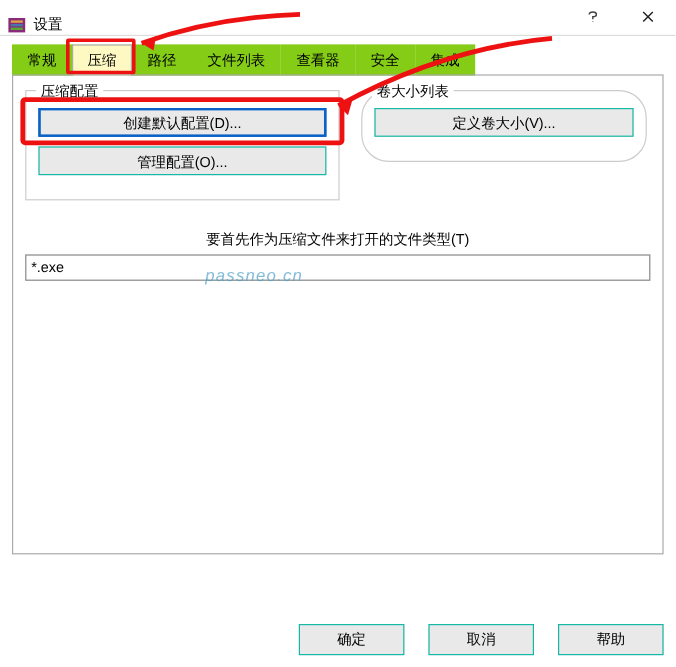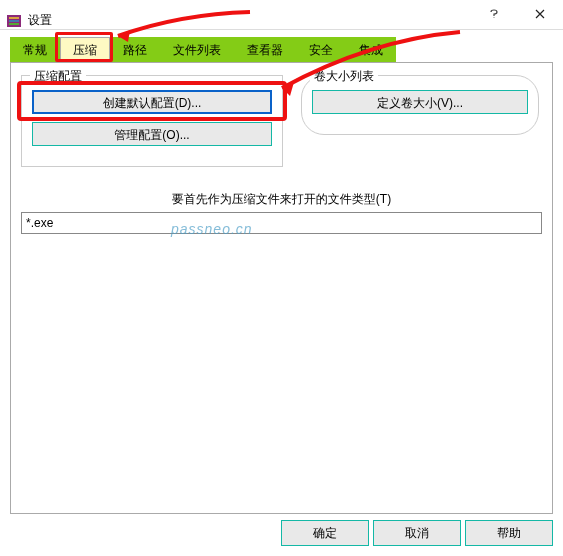--- a/index.html
+++ b/index.html
@@ -6,29 +6,29 @@
   body { margin: 0; background: #fff; width: 563px; height: 556px; position: relative; }
   .titlebar { height: 30px; display: flex; align-items: flex-end; padding: 0 0 0 6px; border-bottom: 1px solid #ddd; }
   .app-icon { width: 16px; height: 16px; margin-right: 6px; }
   .title { flex: 1; }
   .tbtn { width: 46px; height: 30px; display: flex; align-items: center; justify-content: center; color: #444; }
   .tbtn svg { width: 10px; height: 10px; }
   .tabs { display: flex; align-items: flex-end; padding: 6px 10px 0 10px; }
   .tab { padding: 4px 12px; border: 1px solid transparent; border-bottom: none; position: relative; top: 1px; background: #84cc16; }
   .tab.selected { border-color: #aaa; background: #fef9c3; }
   .tab-highlight { position: absolute; border: 3px solid #e11; border-radius: 2px; pointer-events: none; }
-  .tab-area { border: 1px solid #aaa; margin: 0 10px; height: 452px; position: relative; padding: 22px; }
+  .tab-area { border: 1px solid #aaa; margin: 0 10px; height: 400px; position: relative; padding: 22px; }
   .groupbox { position: absolute; border: 1px solid #ccc; }
   .groupbox .legend { position: absolute; top: -8px; left: 8px; background: #fff; padding: 0 4px; }
   .btn { display: block; width: 100%; height: 24px; border: 1px solid #14b8a6; background: #e9e9e9; text-align: center; line-height: 22px; }
   .btn.selected { outline: 2px solid #0a62c9; outline-offset: -2px; border: 1px solid #0a62c9; }
   .highlight-box { position: absolute; border: 4px solid #e11; border-radius: 4px; pointer-events: none; }
   .field-label { margin: 10px 0 4px 0; text-align: center; }
   .textinput { width: 100%; height: 22px; border: 1px solid #888; padding: 0 4px; }
-  .bottom-btns { position: absolute; bottom: 10px; right: 10px; display: flex; gap: 4px; }
+  .bottom-btns { position: absolute; bottom: 10px; right: 10px; display: flex; gap: 20px; }
   .bottom-btns .btn { width: 88px; height: 26px; }
   .watermark { position: absolute; color: rgba(80,160,200,0.7); font-size: 14px; letter-spacing: 1px; pointer-events: none; font-style: italic; }
   .arrow { position: absolute; pointer-events: none; }
 </style>
 </head>
 <body>
 
 <div class="titlebar">
   <span class="app-icon">
     <svg viewBox="0 0 16 16">

